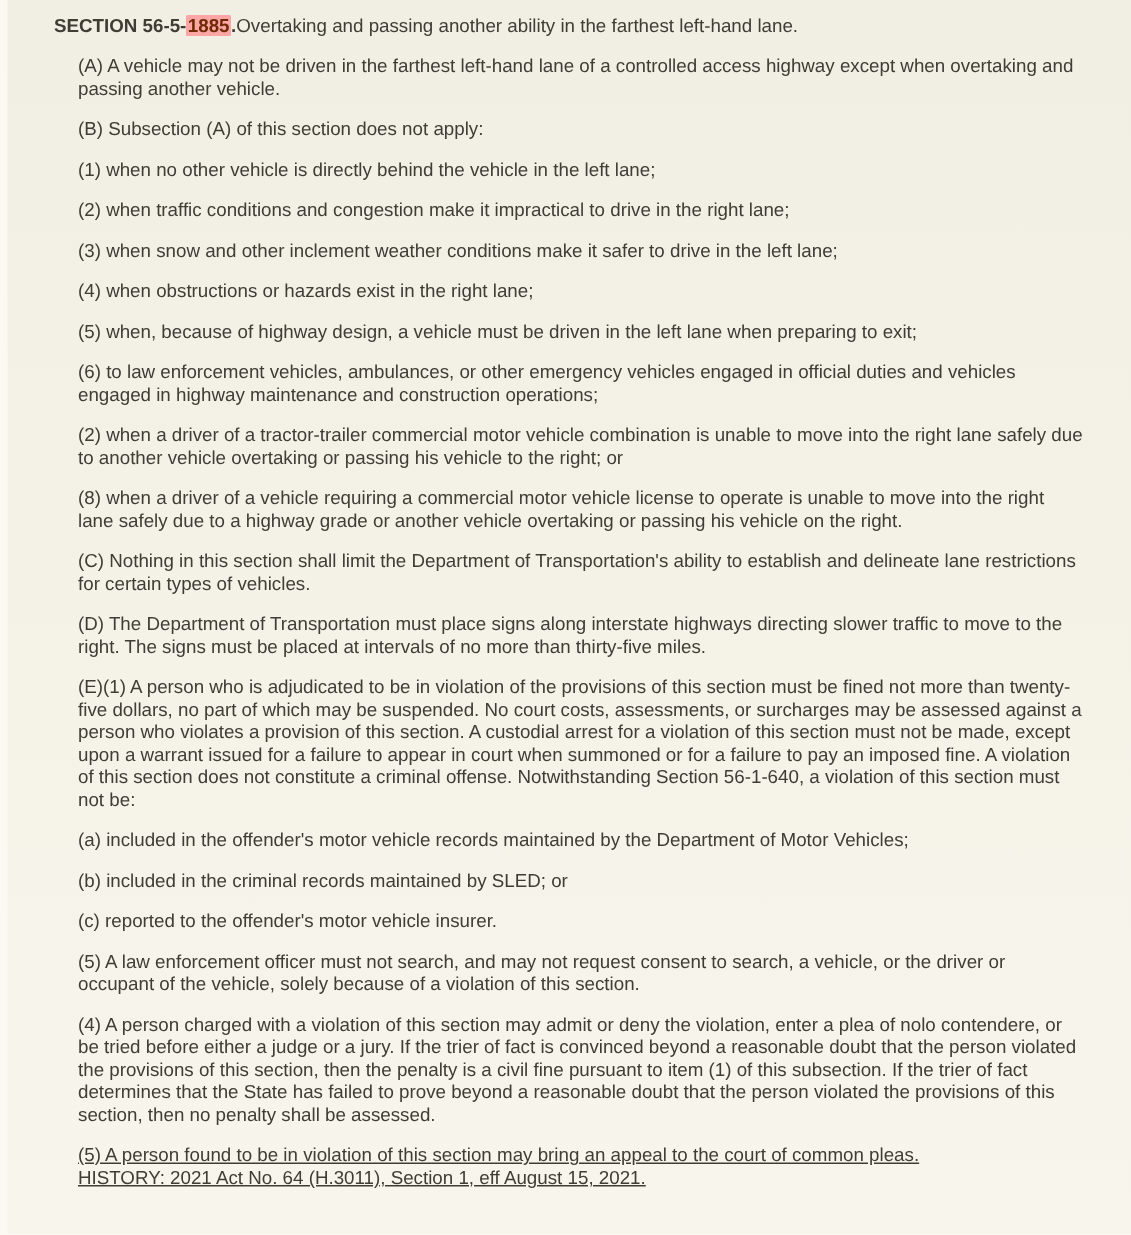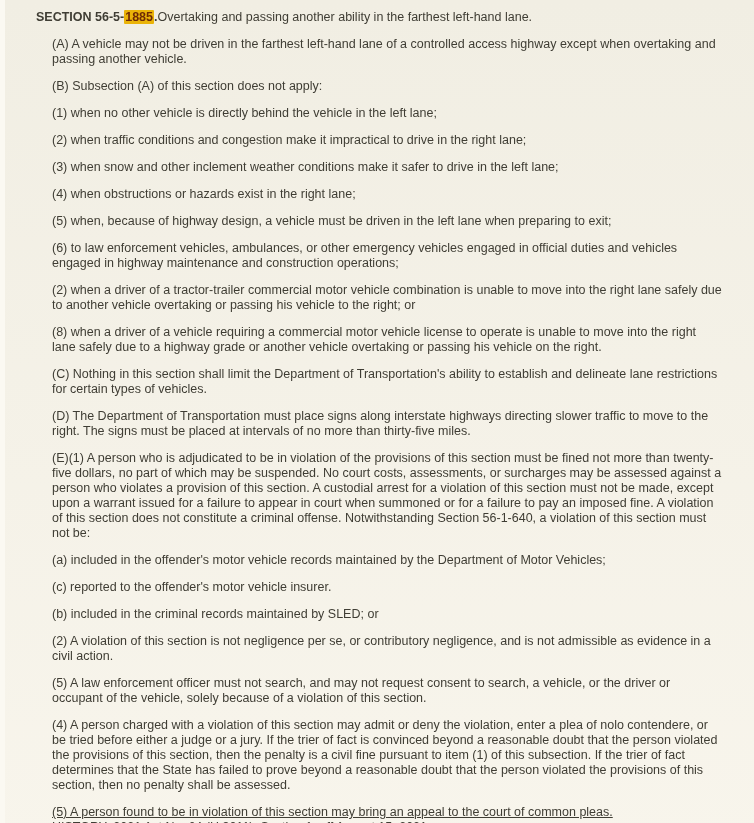--- a/index.html
+++ b/index.html
@@ -48,40 +48,39 @@
     border-radius: 1px;
   }
 </style>
 </head>
 <body style="color: rgb(63, 61, 52);">
 
 <div class="edge-strip"></div>
 
 <div class="page">
   <p class="section-heading">
-    <span class="bold">SECTION 56-5-</span><mark class="hl" style="background: #eab308; color: rgb(110, 42, 5);">1885</mark><span class="bold">.</span><span>Overtaking and passing another ability in the farthest left-hand lane.</span>
+    <span class="bold">SECTION 56-5-</span><mark class="hl" style="background: #fca5a5; color: rgb(110, 42, 5);">1885</mark><span class="bold">.</span><span>Overtaking and passing another ability in the farthest left-hand lane.</span>
   </p>
 
   <div>
       <p class="para">(A) A vehicle may not be driven in the farthest left-hand lane of a controlled access highway except when overtaking and passing another vehicle.</p>
       <p class="para">(B) Subsection (A) of this section does not apply:</p>
       <p class="para">(1) when no other vehicle is directly behind the vehicle in the left lane;</p>
       <p class="para">(2) when traffic conditions and congestion make it impractical to drive in the right lane;</p>
       <p class="para">(3) when snow and other inclement weather conditions make it safer to drive in the left lane;</p>
       <p class="para">(4) when obstructions or hazards exist in the right lane;</p>
       <p class="para">(5) when, because of highway design, a vehicle must be driven in the left lane when preparing to exit;</p>
       <p class="para">(6) to law enforcement vehicles, ambulances, or other emergency vehicles engaged in official duties and vehicles engaged in highway maintenance and construction operations;</p>
       <p class="para">(2) when a driver of a tractor-trailer commercial motor vehicle combination is unable to move into the right lane safely due to another vehicle overtaking or passing his vehicle to the right; or</p>
       <p class="para">(8) when a driver of a vehicle requiring a commercial motor vehicle license to operate is unable to move into the right lane safely due to a highway grade or another vehicle overtaking or passing his vehicle on the right.</p>
       <p class="para">(C) Nothing in this section shall limit the Department of Transportation's ability to establish and delineate lane restrictions for certain types of vehicles.</p>
       <p class="para">(D) The Department of Transportation must place signs along interstate highways directing slower traffic to move to the right. The signs must be placed at intervals of no more than thirty-five miles.</p>
       <p class="para">(E)(1) A person who is adjudicated to be in violation of the provisions of this section must be fined not more than twenty-five dollars, no part of which may be suspended. No court costs, assessments, or surcharges may be assessed against a person who violates a provision of this section. A custodial arrest for a violation of this section must not be made, except upon a warrant issued for a failure to appear in court when summoned or for a failure to pay an imposed fine. A violation of this section does not constitute a criminal offense. Notwithstanding Section 56-1-640, a violation of this section must not be:</p>
       <p class="para">(a) included in the offender's motor vehicle records maintained by the Department of Motor Vehicles;</p>
+      <p class="para">(b) included in the criminal records maintained by SLED; or</p>
       <p class="para">(c) reported to the offender's motor vehicle insurer.</p>
-      <p class="para">(b) included in the criminal records maintained by SLED; or</p>
-      <p class="para">(2) A violation of this section is not negligence per se, or contributory negligence, and is not admissible as evidence in a civil action.</p>
       <p class="para">(5) A law enforcement officer must not search, and may not request consent to search, a vehicle, or the driver or occupant of the vehicle, solely because of a violation of this section.</p>
       <p class="para">(4) A person charged with a violation of this section may admit or deny the violation, enter a plea of nolo contendere, or be tried before either a judge or a jury. If the trier of fact is convinced beyond a reasonable doubt that the person violated the provisions of this section, then the penalty is a civil fine pursuant to item (1) of this subsection. If the trier of fact determines that the State has failed to prove beyond a reasonable doubt that the person violated the provisions of this section, then no penalty shall be assessed.</p>
       <p class="para">(5) A person found to be in violation of this section may bring an appeal to the court of common pleas.</p>
     </div>
 
   <p class="para">HISTORY: 2021 Act No. 64 (H.3011), Section 1, eff August 15, 2021.</p>
 </div>
 
 </body></html>

